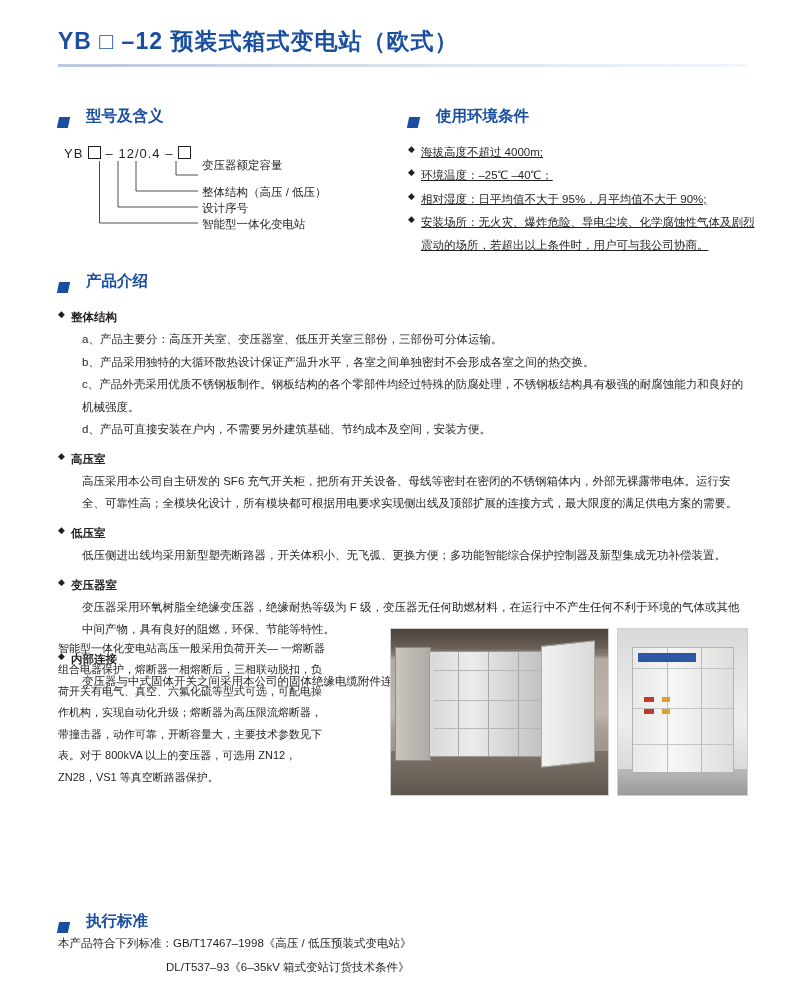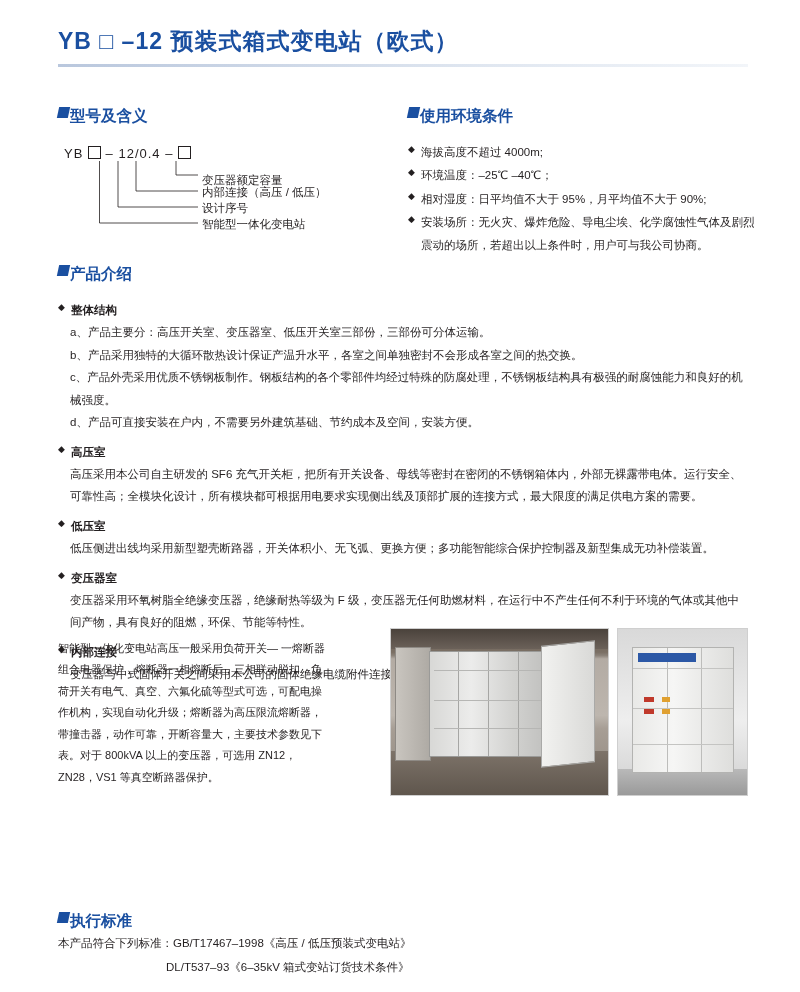--- a/index.html
+++ b/index.html
@@ -44,22 +44,22 @@
     left: 58px;
     right: 52px;
     top: 38px;
     height: 3px;
     background: linear-gradient(to right, #b9c7dd 0%, #dfe6f0 60%, #f2f5f9 100%);
   }
 
   
   .sec-head {
     display: flex;
-    align-items: flex-start;
-    gap: 1px;
+    align-items: flex-end;
+    gap: 17px;
     font-size: 15.5px;
     font-weight: bold;
     color: #1a4fa0;
   }
   .sq {
     width: 11px;
     height: 11px;
     background: #1a4fa0;
     display: inline-block;
     transform: skewX(-12deg);
@@ -135,45 +135,46 @@
   }
   .dia {
     color: #231f20;
     font-size: 9px;
     line-height: 1.9;
     margin-right: 6px;
     flex: 0 0 auto;
   }
   .bullet-text {
     flex: 1 1 auto;
+    text-decoration: underline;
   }
 
   
   .prod {
     position: absolute;
     left: 58px;
-    top: 238px;
+    top: 245px;
     width: 690px;
   }
   .prod-body {
     margin-top: 14px;
     font-size: 11.5px;
     line-height: 1.95;
   }
   .sub-head {
     display: flex;
     align-items: flex-start;
     font-weight: bold;
     margin-top: 7px;
   }
   .sub-head .dia {
     font-weight: normal;
   }
   .para {
-    margin-left: 12px;
+    margin-left: 24px;
   }
 
   
   .hv {
     position: absolute;
     left: 58px;
     top: 598px;
     width: 300px;
   }
   .hv-body {
@@ -326,22 +327,22 @@
         <svg class="leaderlines" width="340" height="96">
           <g stroke="#231f20" stroke-width="0.8" fill="none">
 
             <path d="M41.5 2 L41.5 64 L140 64"></path>
             <path d="M60 2 L60 48 L140 48"></path>
             <path d="M78 2 L78 32 L140 32"></path>
             <path d="M118 2 L118 16 L140 16"></path>
           </g>
         </svg>
 
-        <div class="leg" style="left:144px; top:28px;">变压器额定容量</div>
-        <div class="leg" style="left:144px; top:40px;">内部连接（高压 / 低压）</div>
+        <div class="leg" style="left:144px; top:13px;">变压器额定容量</div>
+        <div class="leg" style="left:144px; top:40px;">整体结构（高压 / 低压）</div>
         <div class="leg" style="left:144px; top:56px;">设计序号</div>
         <div class="leg" style="left:144px; top:72px;">智能型一体化变电站</div>
       </div>
     </div>
 
     <div class="col-right">
       <div class="sec-head">
         <span class="sq"></span>
         <span>使用环境条件</span>
       </div>

